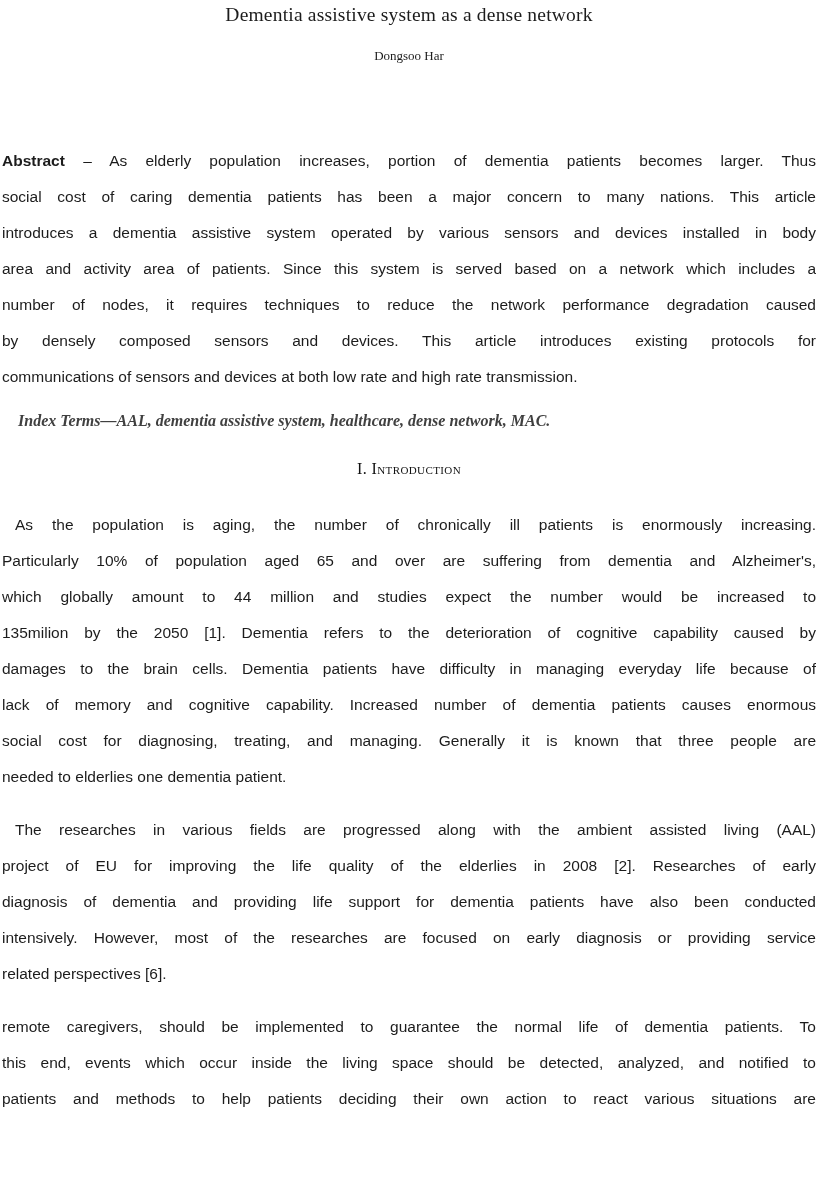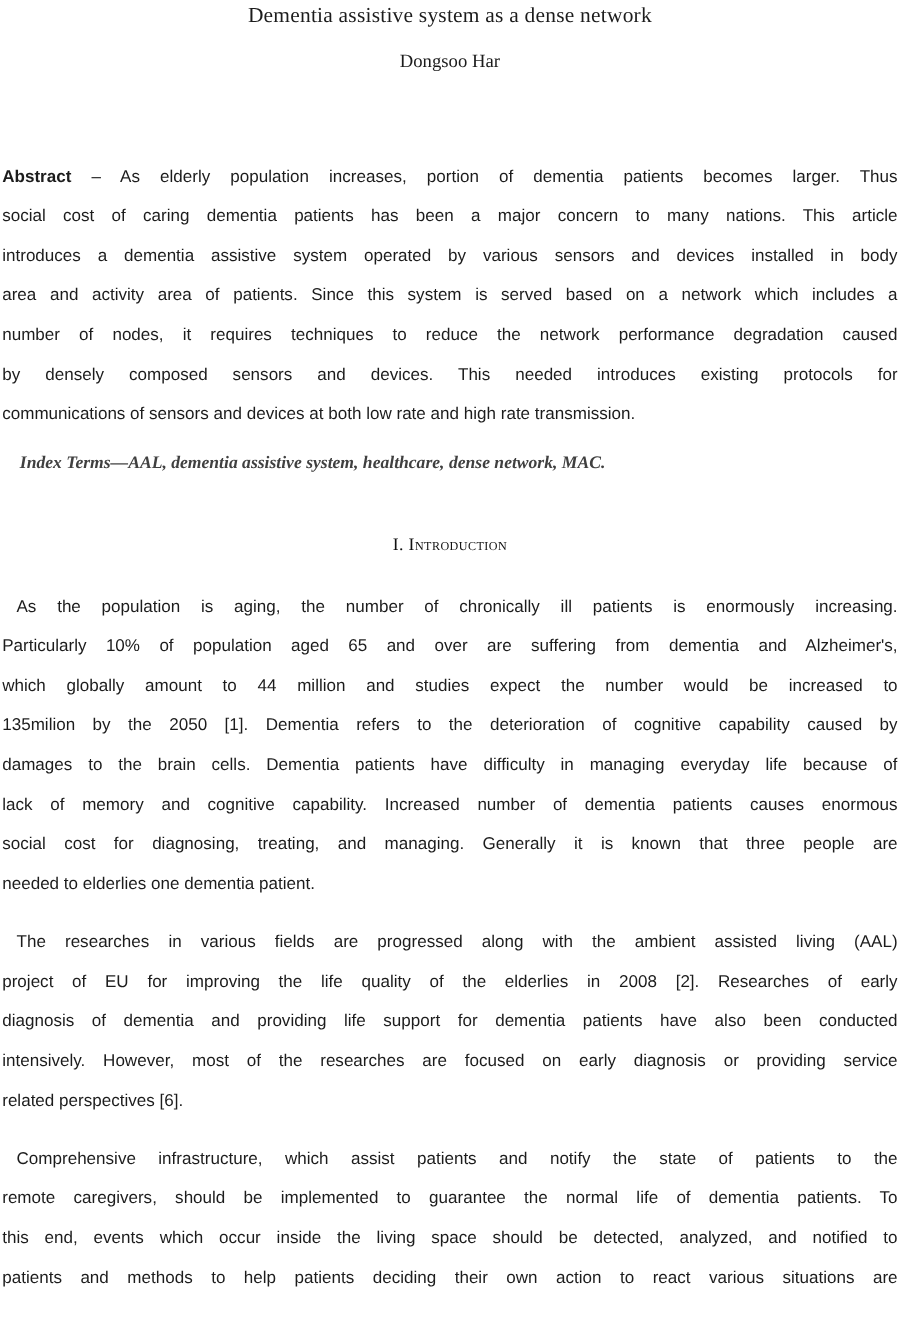--- a/index.html
+++ b/index.html
@@ -17,21 +17,21 @@
     font-family: "Liberation Serif", "DejaVu Serif", serif;
     font-weight: 400;
     font-size: 19.5px;
     line-height: 24px;
     text-align: center;
     margin-top: 3px;
     letter-spacing: 0.2px;
   }
   .doc-author {
     font-family: "Liberation Serif", "DejaVu Serif", serif;
-    font-size: 17px;
+    font-size: 13px;
     line-height: 20px;
     text-align: center;
     margin-top: 19px;
   }
   .para {
     font-size: 15.5px;
   }
   .line {
     display: block;
     height: 36px;
@@ -58,41 +58,41 @@
     margin-top: 15px;
     padding-left: 16px;
     color: #404040;
   }
   .section-heading {
     font-family: "Liberation Serif", "DejaVu Serif", serif;
     font-variant: small-caps;
     font-size: 16px;
     line-height: 20px;
     text-align: center;
-    margin-top: 54px;
+    margin-top: 27px;
     letter-spacing: 0.4px;
     color: #111111;
   }
   .p1 { margin-top: 28px; }
   .p2 { margin-top: 17px; }
   .p3 { margin-top: 17px; }
 </style>
 </head>
 <body>
 
 <h1 class="doc-title">Dementia assistive system as a dense network</h1>
 <div class="doc-author">Dongsoo Har</div>
 
 <div class="para abstract">
   <div class="line"><span class="abstract-label">Abstract</span> <span>– As elderly population increases, portion of dementia patients becomes larger. Thus</span></div>
   <div class="line">social cost of caring dementia patients has been a major concern to many nations. This article</div>
   <div class="line">introduces a dementia assistive system operated by various sensors and devices installed in body</div>
   <div class="line">area and activity area of patients. Since this system is served based on a network which includes a</div>
   <div class="line">number of nodes, it requires techniques to reduce the network performance degradation caused</div>
-  <div class="line">by densely composed sensors and devices. This needed introduces existing protocols for</div>
+  <div class="line">by densely composed sensors and devices. This article introduces existing protocols for</div>
   <div class="line last">communications of sensors and devices at both low rate and high rate transmission.</div>
 </div>
 
 <div class="index-terms">Index Terms—AAL, dementia assistive system, healthcare, dense network, MAC.</div>
 
 <div class="section-heading">I. Introduction</div>
 
 <div class="para p1">
   <div class="line indent">As the population is aging, the number of chronically ill patients is enormously increasing.</div>
   <div class="line">Particularly 10% of population aged 65 and over are suffering from dementia and Alzheimer's,</div>
@@ -106,17 +106,16 @@
 
 <div class="para p2">
   <div class="line indent">The researches in various fields are progressed along with the ambient assisted living (AAL)</div>
   <div class="line">project of EU for improving the life quality of the elderlies in 2008 [2]. Researches of early</div>
   <div class="line">diagnosis of dementia and providing life support for dementia patients have also been conducted</div>
   <div class="line">intensively. However, most of the researches are focused on early diagnosis or providing service</div>
   <div class="line last">related perspectives [6].</div>
 </div>
 
 <div class="para p3">
-  <div class="line indent">Comprehensive infrastructure, which assist patients and notify the state of patients to the</div>
   <div class="line">remote caregivers, should be implemented to guarantee the normal life of dementia patients. To</div>
   <div class="line">this end, events which occur inside the living space should be detected, analyzed, and notified to</div>
   <div class="line">patients and methods to help patients deciding their own action to react various situations are</div>
 </div>
 
 </body></html>

